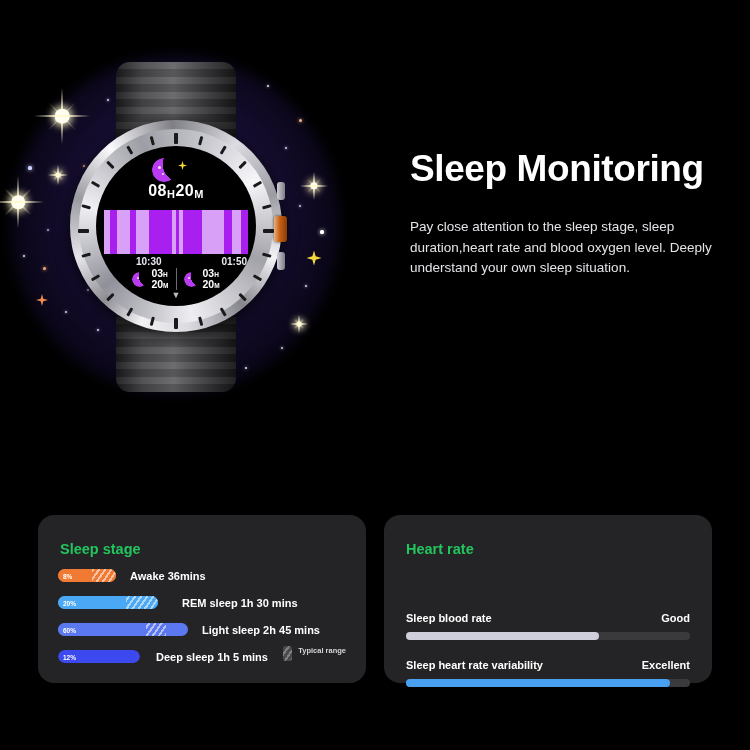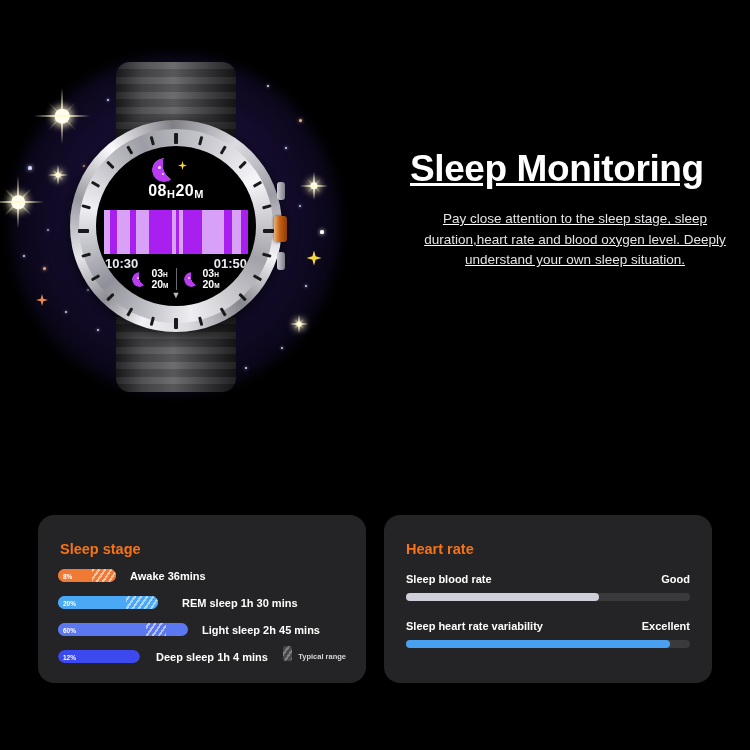--- a/index.html
+++ b/index.html
@@ -95,21 +95,21 @@
 
   .time-row { position:absolute; left:0; right:0; top:36px; text-align:center;
     font-weight:bold; letter-spacing:.5px; white-space:nowrap; }
   .t-big { font-size:16px; }
   .t-sm  { font-size:11px; position:relative; top:2px; }
 
   .hypno { position:absolute; left:8px; top:64px; width:144px; height:44px;
     background:#d9a0f7; overflow:hidden; }
   .hypno span { position:absolute; top:0; bottom:0; }
 
-  .hypno-lbl { position:absolute; top:110px; font-size:13px; color:#e9e9f2; font-weight:bold; }
+  .hypno-lbl { position:absolute; top:110px; font-size:10px; color:#e9e9f2; font-weight:bold;padding-left:31px; }
   .hypno-lbl.l { left:9px; }
   .hypno-lbl.r { right:9px; }
 
   .stats { position:absolute; left:0; right:0; top:122px; display:flex;
     justify-content:center; align-items:center; gap:7px; }
   .stat { display:flex; align-items:center; gap:4px; }
   .stat .m { width:15px; height:15px; flex:none; }
   .stat .v { font-size:10.5px; font-weight:bold; line-height:1.05; text-align:left; }
   .stat .v sub { font-size:6.5px; vertical-align:baseline; }
   .divider { width:1px; height:22px; background:#6a6a72; }
@@ -119,52 +119,52 @@
 
   .crown { position:absolute; right:-5px; top:96px; width:13px; height:26px; border-radius:3px;
     background:linear-gradient(to right,#e8b07a,#c55e12 45%,#8c3c06 100%);
     box-shadow:0 0 3px rgba(0,0,0,.7); }
   .btn2 { position:absolute; right:-3px; top:62px; width:8px; height:18px; border-radius:3px;
     background:linear-gradient(to right,#cfcfd6,#7d7d85); }
   .btn3 { position:absolute; right:-3px; top:132px; width:8px; height:18px; border-radius:3px;
     background:linear-gradient(to right,#cfcfd6,#7d7d85); }
 
   
-  #copy { position:absolute; left:410px; top:148px; width:330px;text-decoration:underline; }
+  #copy { position:absolute; left:410px; top:148px; width:330px; }
   #copy h1 { font-size:37px; line-height:1.12; font-weight:bold; letter-spacing:-.4px; }
-  #copy p  { margin-top:20px; font-size:13.5px; line-height:1.52; color:#e4e4e8;text-align:center; }
+  #copy p  { margin-top:28px; font-size:13.5px; line-height:1.52; color:#e4e4e8; }
 
   
   .card { position:absolute; background:#242426; border-radius:16px; }
   #card-sleep { left:38px; top:515px; width:328px; height:168px; }
   #card-hr    { left:384px; top:515px; width:328px; height:168px; }
-  .card h2 { font-size:14.5px; font-weight:bold; color:#f97316; }
+  .card h2 { font-size:14.5px; font-weight:bold; color:#22c55e; }
   #card-sleep h2 { position:absolute; left:22px; top:26px; }
   #card-hr h2    { position:absolute; left:22px; top:26px; }
 
   
   .srow { position:absolute; display:flex; align-items:center; }
   .pill { position:relative; height:13px; border-radius:7px; overflow:hidden; flex:none; }
   .pill .pct { position:absolute; left:5px; top:50%; transform:translateY(-50%);
     font-size:6.5px; font-weight:bold; color:#ffffff; z-index:3; }
   .pill .fill { position:absolute; left:0; top:0; bottom:0; z-index:1; border-radius:7px; }
   .pill .hatch { position:absolute; top:0; bottom:0; z-index:2;
     background-image:repeating-linear-gradient(-55deg, rgba(255,255,255,.55) 0 2px, rgba(255,255,255,0) 2px 5px); }
   .srow .lbl { font-size:11px; font-weight:bold; color:#fff; white-space:nowrap; }
 
-  .typical { position:absolute; right:20px; bottom:22px; display:flex; align-items:flex-end; gap:6px; }
+  .typical { position:absolute; right:20px; bottom:22px; display:flex; align-items:flex-start; gap:6px; }
   .typical .sw { width:9px; height:15px; border-radius:3px; background:#4a4a4e;
     background-image:repeating-linear-gradient(-55deg, rgba(255,255,255,.30) 0 2px, rgba(255,255,255,0) 2px 5px); }
   .typical .tl { font-size:7.5px; font-weight:bold; color:#d6d6da; }
 
   
   .hrow { position:absolute; left:22px; width:284px; }
   .hrow .top { display:flex; justify-content:space-between; align-items:baseline; }
   .hrow .name { font-size:11px; font-weight:bold; color:#fff; }
-  .hrow .val  { font-size:11px; font-weight:bold; color:#fff; }
+  .hrow .val  { font-size:11px; font-weight:bold; color:#fff;margin-top:39px; }
   .track { margin-top:8px; height:8px; border-radius:5px; background:#3a3a3d; position:relative; }
   .track .f { position:absolute; left:0; top:0; bottom:0; border-radius:5px; }
 </style>
 </head>
 <body>
 
 <div id="hero">
 
   <div class="sky-glow"></div>
   <div id="decor-layer">
@@ -350,21 +350,21 @@
           <div class="hatch" style="left: 88px; width: 20px; background: repeating-linear-gradient(-55deg, rgba(255, 255, 255, 0.55) 0px, rgba(255, 255, 255, 0.55) 2px, rgba(255, 255, 255, 0) 2px, rgba(255, 255, 255, 0) 5px) rgb(91, 120, 240);"></div>
           <span class="pct">60%</span>
         </div>
         <span class="lbl" style="margin-left: 14px;">Light sleep 2h 45 mins</span>
       </div>
       <div class="srow" style="left: 20px; top: 135px;">
         <div class="pill" style="width: 82px; background: transparent;">
           <div class="fill" style="width: 82px; background: rgb(59, 73, 239);"></div>
           <span class="pct">12%</span>
         </div>
-        <span class="lbl" style="margin-left: 16px;">Deep sleep 1h 4 mins</span>
+        <span class="lbl" style="margin-left: 16px;">Deep sleep 1h 5 mins</span>
       </div>
     </div>
   <div class="typical">
     <span class="sw"></span>
     <span class="tl">Typical range</span>
   </div>
 </div>
 
 <div class="card" id="card-hr">
   <h2>Heart rate</h2>

